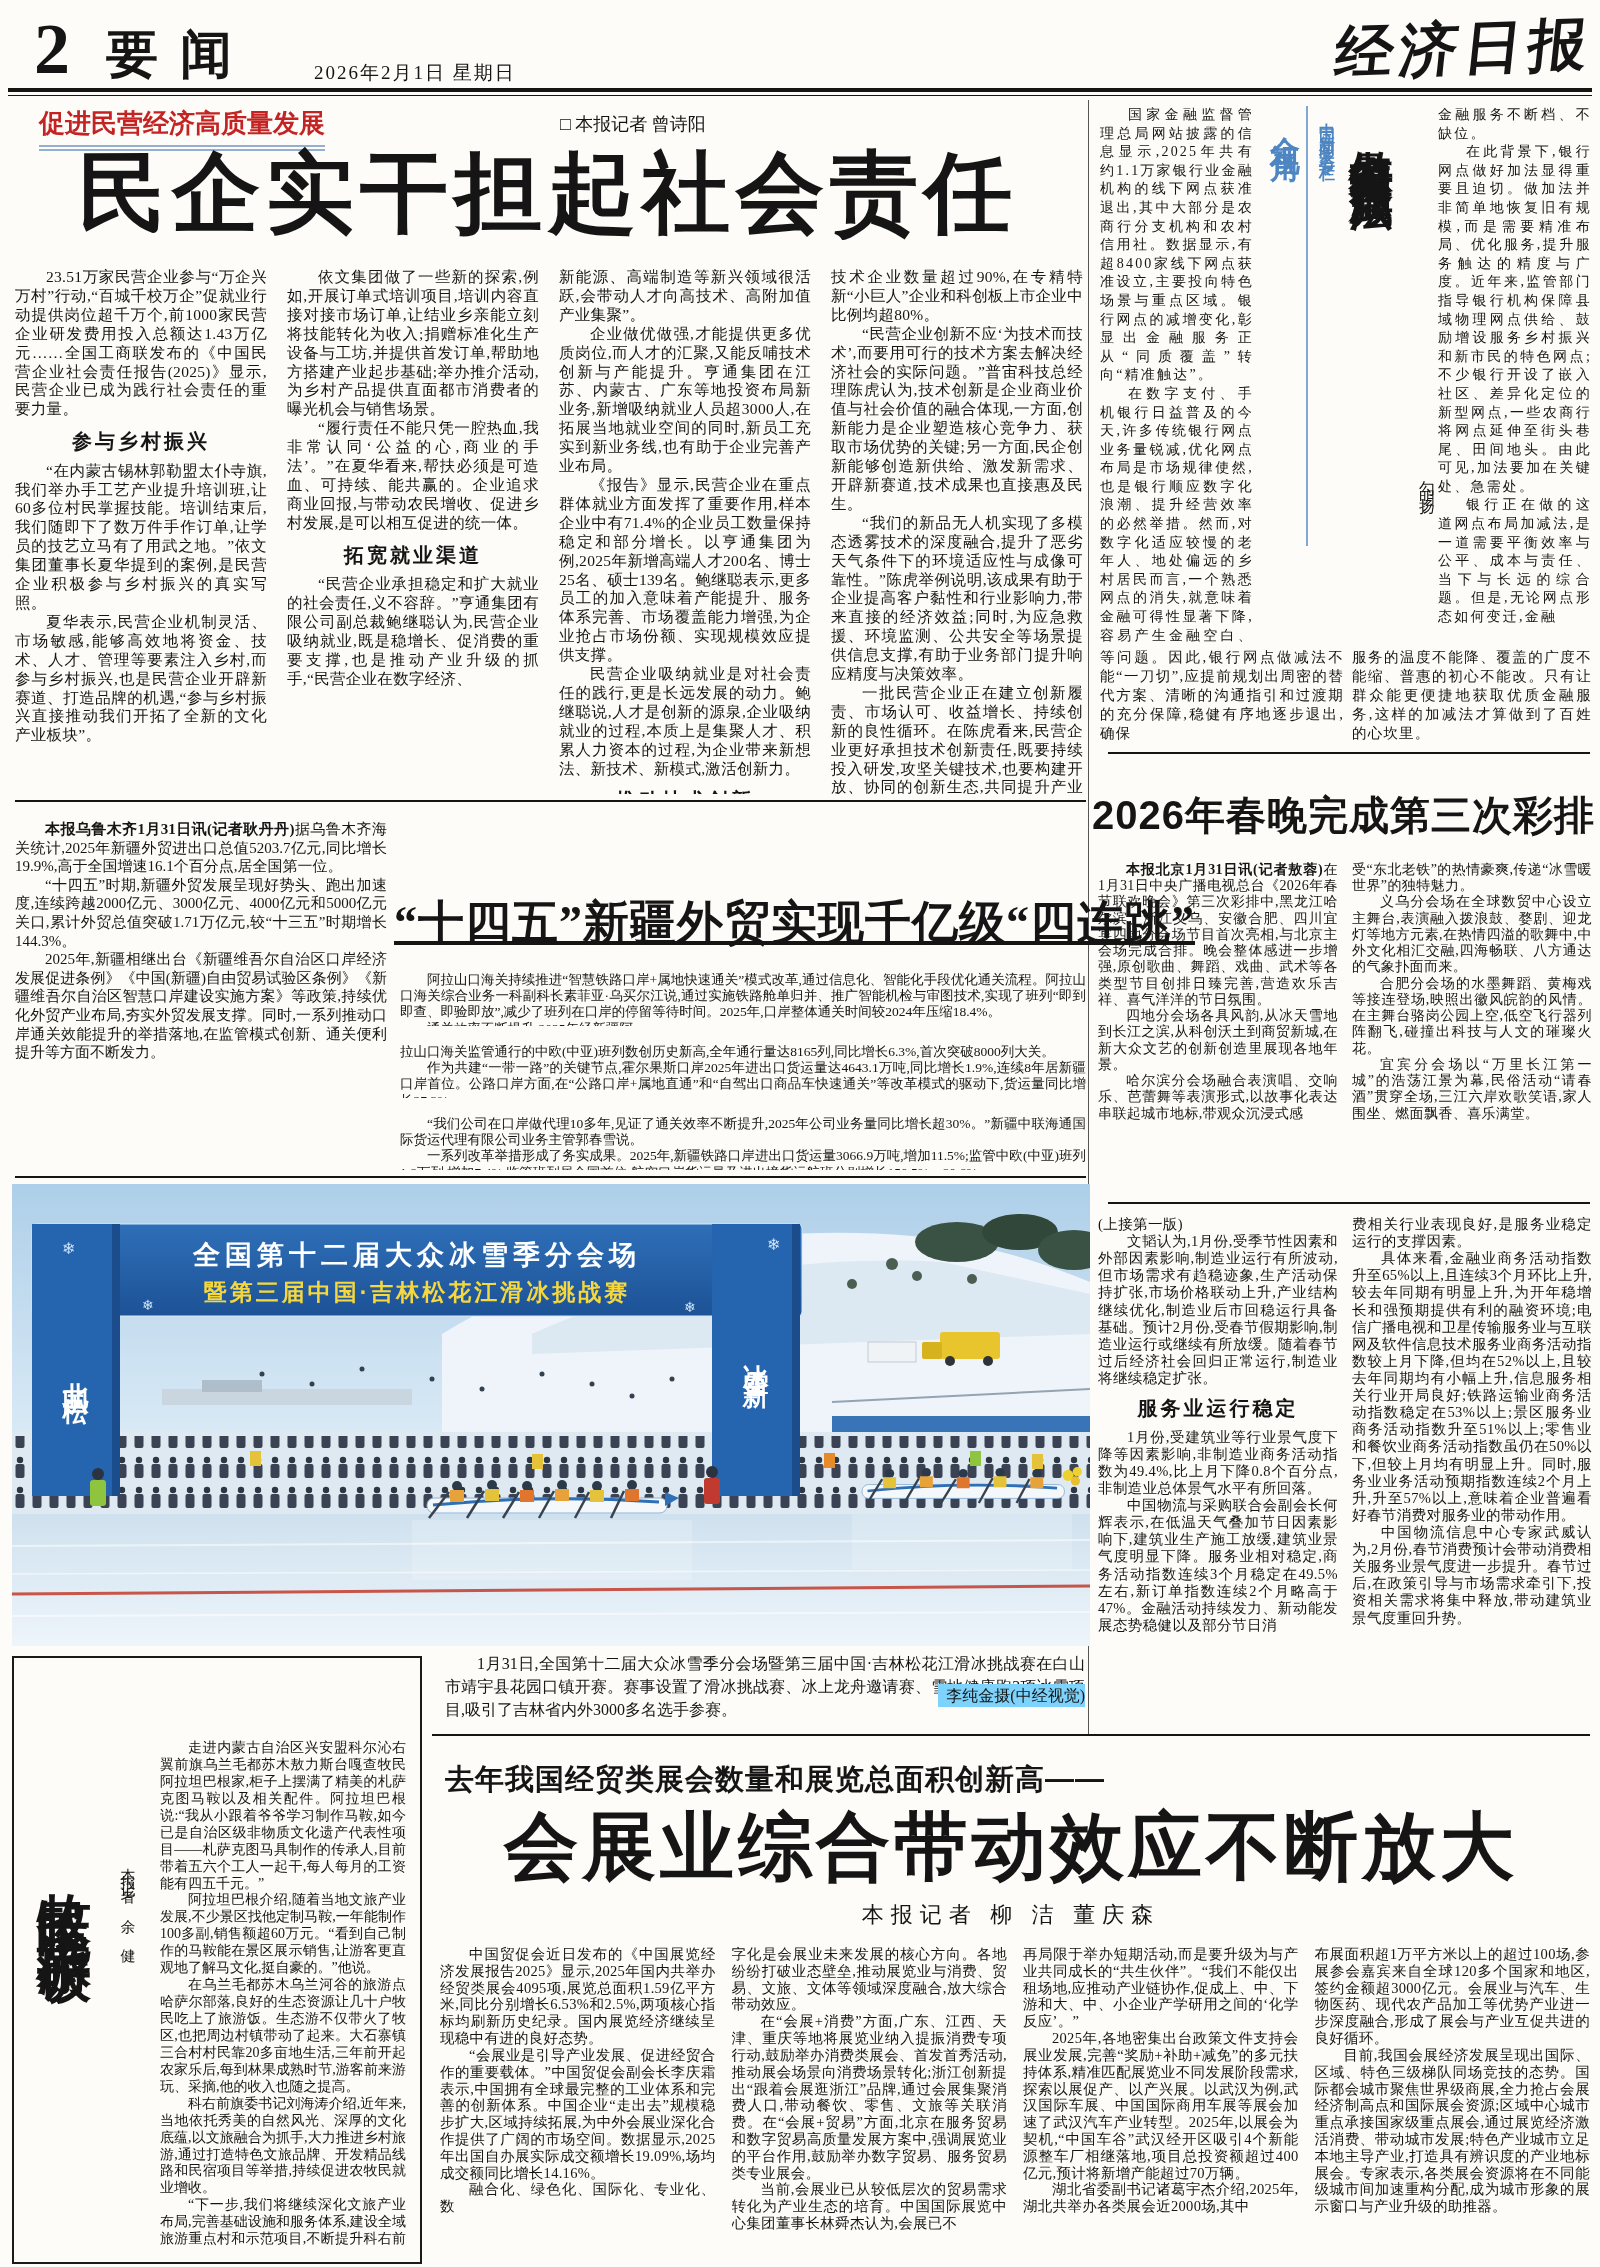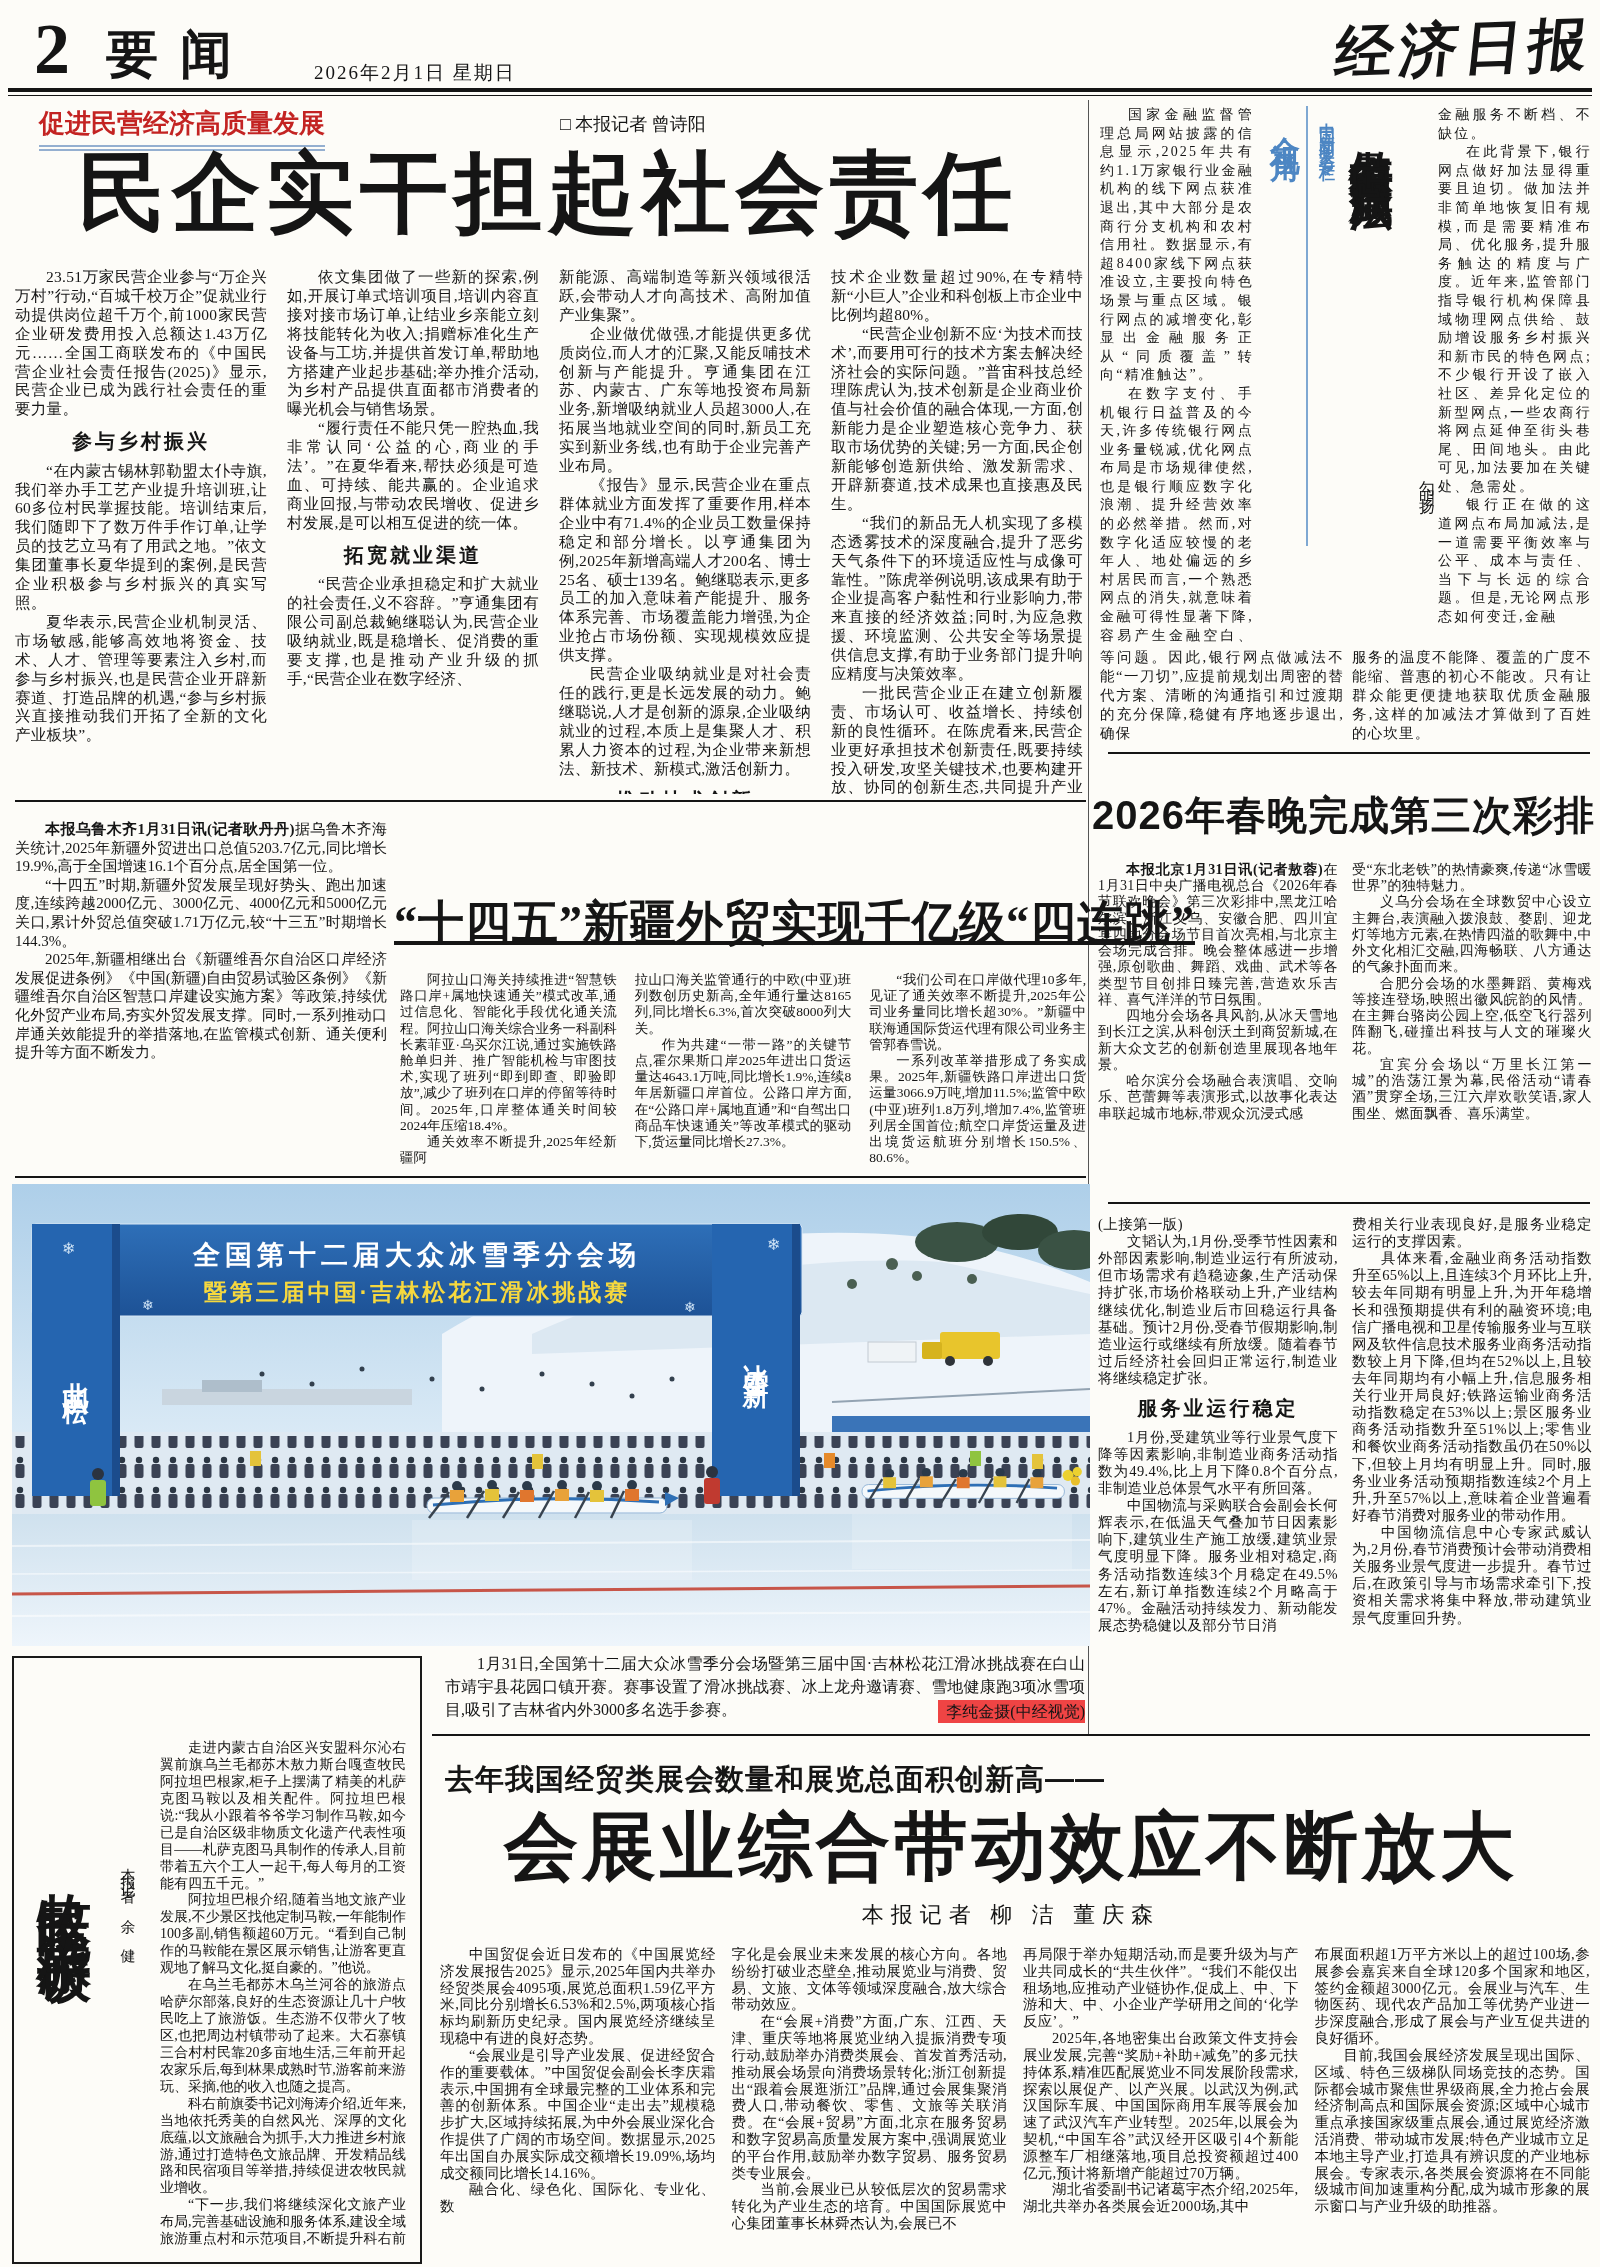--- a/index.html
+++ b/index.html
@@ -122,21 +122,21 @@
   </div>
 
   <div class="abs col-wrap" style="left:15px;top:820px;width:372px;height:350px;font-size:15px;line-height:1.24;">
     <div class="col">
         <p class="p"><b>本报乌鲁木齐1月31日讯(记者耿丹丹)</b>据乌鲁木齐海关统计,2025年新疆外贸进出口总值5203.7亿元,同比增长19.9%,高于全国增速16.1个百分点,居全国第一位。</p>
         <p class="p">“十四五”时期,新疆外贸发展呈现好势头、跑出加速度,连续跨越2000亿元、3000亿元、4000亿元和5000亿元关口,累计外贸总值突破1.71万亿元,较“十三五”时期增长144.3%。</p>
         <p class="p">2025年,新疆相继出台《新疆维吾尔自治区口岸经济发展促进条例》《中国(新疆)自由贸易试验区条例》《新疆维吾尔自治区智慧口岸建设实施方案》等政策,持续优化外贸产业布局,夯实外贸发展支撑。同时,一系列推动口岸通关效能提升的举措落地,在监管模式创新、通关便利提升等方面不断发力。</p>
       </div>
   </div>
   <div class="abs" style="left:394px;top:892px;width:694px;text-align:center;font-size:46px;font-weight:900;letter-spacing:1px;white-space:nowrap;text-decoration:underline;">“十四五”新疆外贸实现千亿级“四连跳”</div>
-  <div class="abs col-wrap" style="left:400px;top:972px;width:686px;height:198px;gap:18px;font-size:13.5px;line-height:1.2;">
+  <div class="abs col-wrap" style="left:400px;top:972px;width:686px;height:198px;gap:18px;font-size:13.5px;line-height:1.2;flex-direction:column;">
     <div class="col">
         <p class="p">阿拉山口海关持续推进“智慧铁路口岸+属地快速通关”模式改革,通过信息化、智能化手段优化通关流程。阿拉山口海关综合业务一科副科长素菲亚·乌买尔江说,通过实施铁路舱单归并、推广智能机检与审图技术,实现了班列“即到即查、即验即放”,减少了班列在口岸的停留等待时间。2025年,口岸整体通关时间较2024年压缩18.4%。</p>
         <p class="p">通关效率不断提升,2025年经新疆阿</p>
       </div>
     <div class="col">
         <p class="p noind">拉山口海关监管通行的中欧(中亚)班列数创历史新高,全年通行量达8165列,同比增长6.3%,首次突破8000列大关。</p>
         <p class="p">作为共建“一带一路”的关键节点,霍尔果斯口岸2025年进出口货运量达4643.1万吨,同比增长1.9%,连续8年居新疆口岸首位。公路口岸方面,在“公路口岸+属地直通”和“自驾出口商品车快速通关”等改革模式的驱动下,货运量同比增长27.3%。</p>
       </div>
     <div class="col">
         <p class="p">“我们公司在口岸做代理10多年,见证了通关效率不断提升,2025年公司业务量同比增长超30%。”新疆中联海通国际货运代理有限公司业务主管郭春雪说。</p>
@@ -291,21 +291,21 @@
         <path d="M0,362 L1078,356" stroke-width="2"></path>
         <path d="M0,390 L1078,386" stroke-width="1.5"></path>
         <path d="M0,432 L1078,428" stroke-width="2"></path>
       </g>
       <rect x="400" y="336" width="280" height="60" fill="#ffffff" opacity="0.18"></rect>
       <rect x="840" y="330" width="220" height="55" fill="#ffffff" opacity="0.18"></rect>
     </svg>
   </div>
   <div class="abs caption-box" style="left:445px;top:1652px;width:640px;height:72px;font-size:16px;line-height:1.45;text-align:justify;">
     <p>1月31日,全国第十二届大众冰雪季分会场暨第三届中国·吉林松花江滑冰挑战赛在白山市靖宇县花园口镇开赛。赛事设置了滑冰挑战赛、冰上龙舟邀请赛、雪地健康跑3项冰雪项目,吸引了吉林省内外3000多名选手参赛。</p>
-    <span class="abs" style="right:0;bottom:1px;background:#ef4444;padding-left:8px;">李纯金摄(中经视觉)</span>
+    <span class="abs" style="right:0;bottom:17px;background:#7dd3fc;padding-left:8px;">李纯金摄(中经视觉)</span>
   </div>
 
   <div class="abs" style="left:12px;top:1656px;width:406px;height:604px;border:2px solid #1a1a1a;"></div>
   <div class="abs vert sans" style="left:28px;top:1850px;font-size:54px;font-weight:900;letter-spacing:10px;">牧民吃上旅游饭</div>
   <div class="abs vert" style="left:118px;top:1856px;font-size:15px;letter-spacing:7px;">本报记者 余 健</div>
   <div class="abs col-wrap" style="left:160px;top:1740px;width:246px;height:506px;font-size:14px;line-height:1.21;">
     <div class="col">
         <p class="p">走进内蒙古自治区兴安盟科尔沁右翼前旗乌兰毛都苏木敖力斯台嘎查牧民阿拉坦巴根家,柜子上摆满了精美的札萨克图马鞍以及相关配件。阿拉坦巴根说:“我从小跟着爷爷学习制作马鞍,如今已是自治区级非物质文化遗产代表性项目——札萨克图马具制作的传承人,目前带着五六个工人一起干,每人每月的工资能有四五千元。”</p>
         <p class="p">阿拉坦巴根介绍,随着当地文旅产业发展,不少景区找他定制马鞍,一年能制作100多副,销售额超60万元。“看到自己制作的马鞍能在景区展示销售,让游客更直观地了解马文化,挺自豪的。”他说。</p>
         <p class="p">在乌兰毛都苏木乌兰河谷的旅游点哈萨尔部落,良好的生态资源让几十户牧民吃上了旅游饭。生态游不仅带火了牧区,也把周边村镇带动了起来。大石寨镇三合村村民靠20多亩地生活,三年前开起农家乐后,每到林果成熟时节,游客前来游玩、采摘,他的收入也随之提高。</p>

